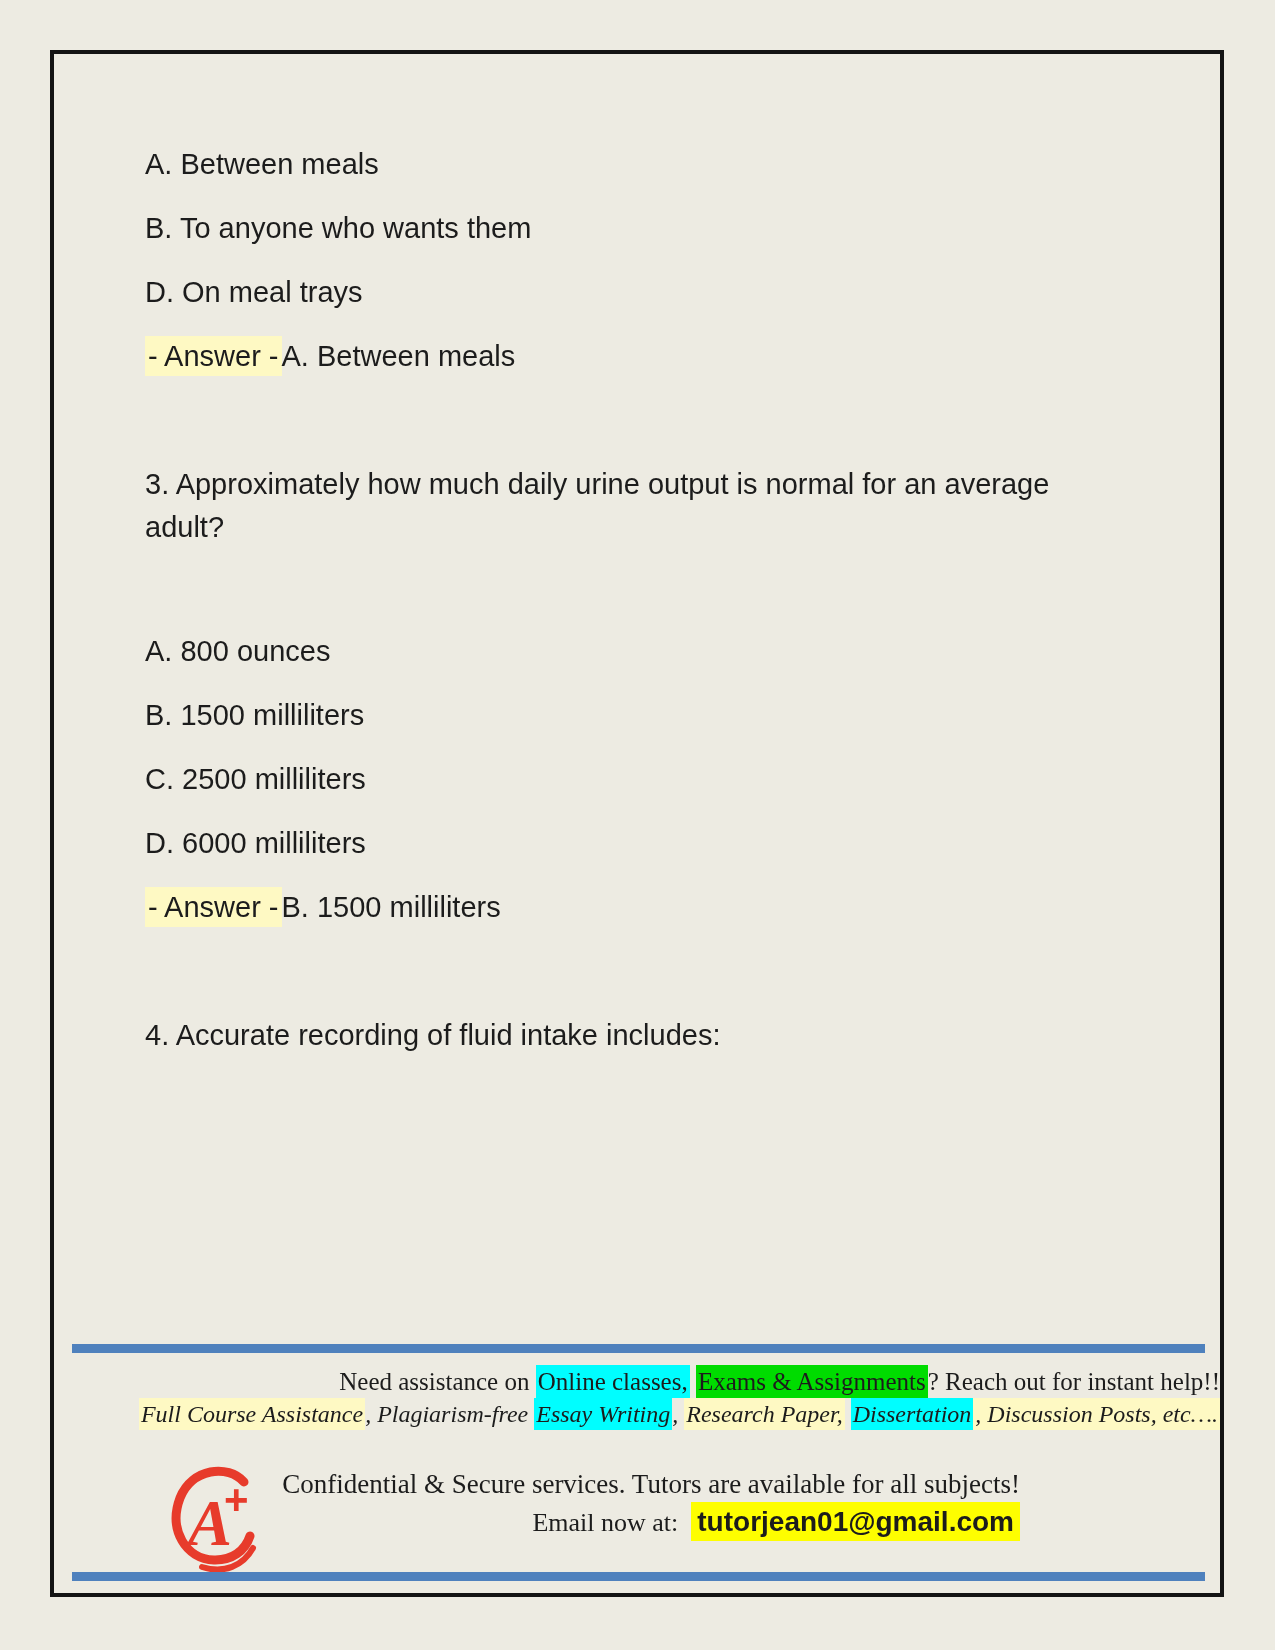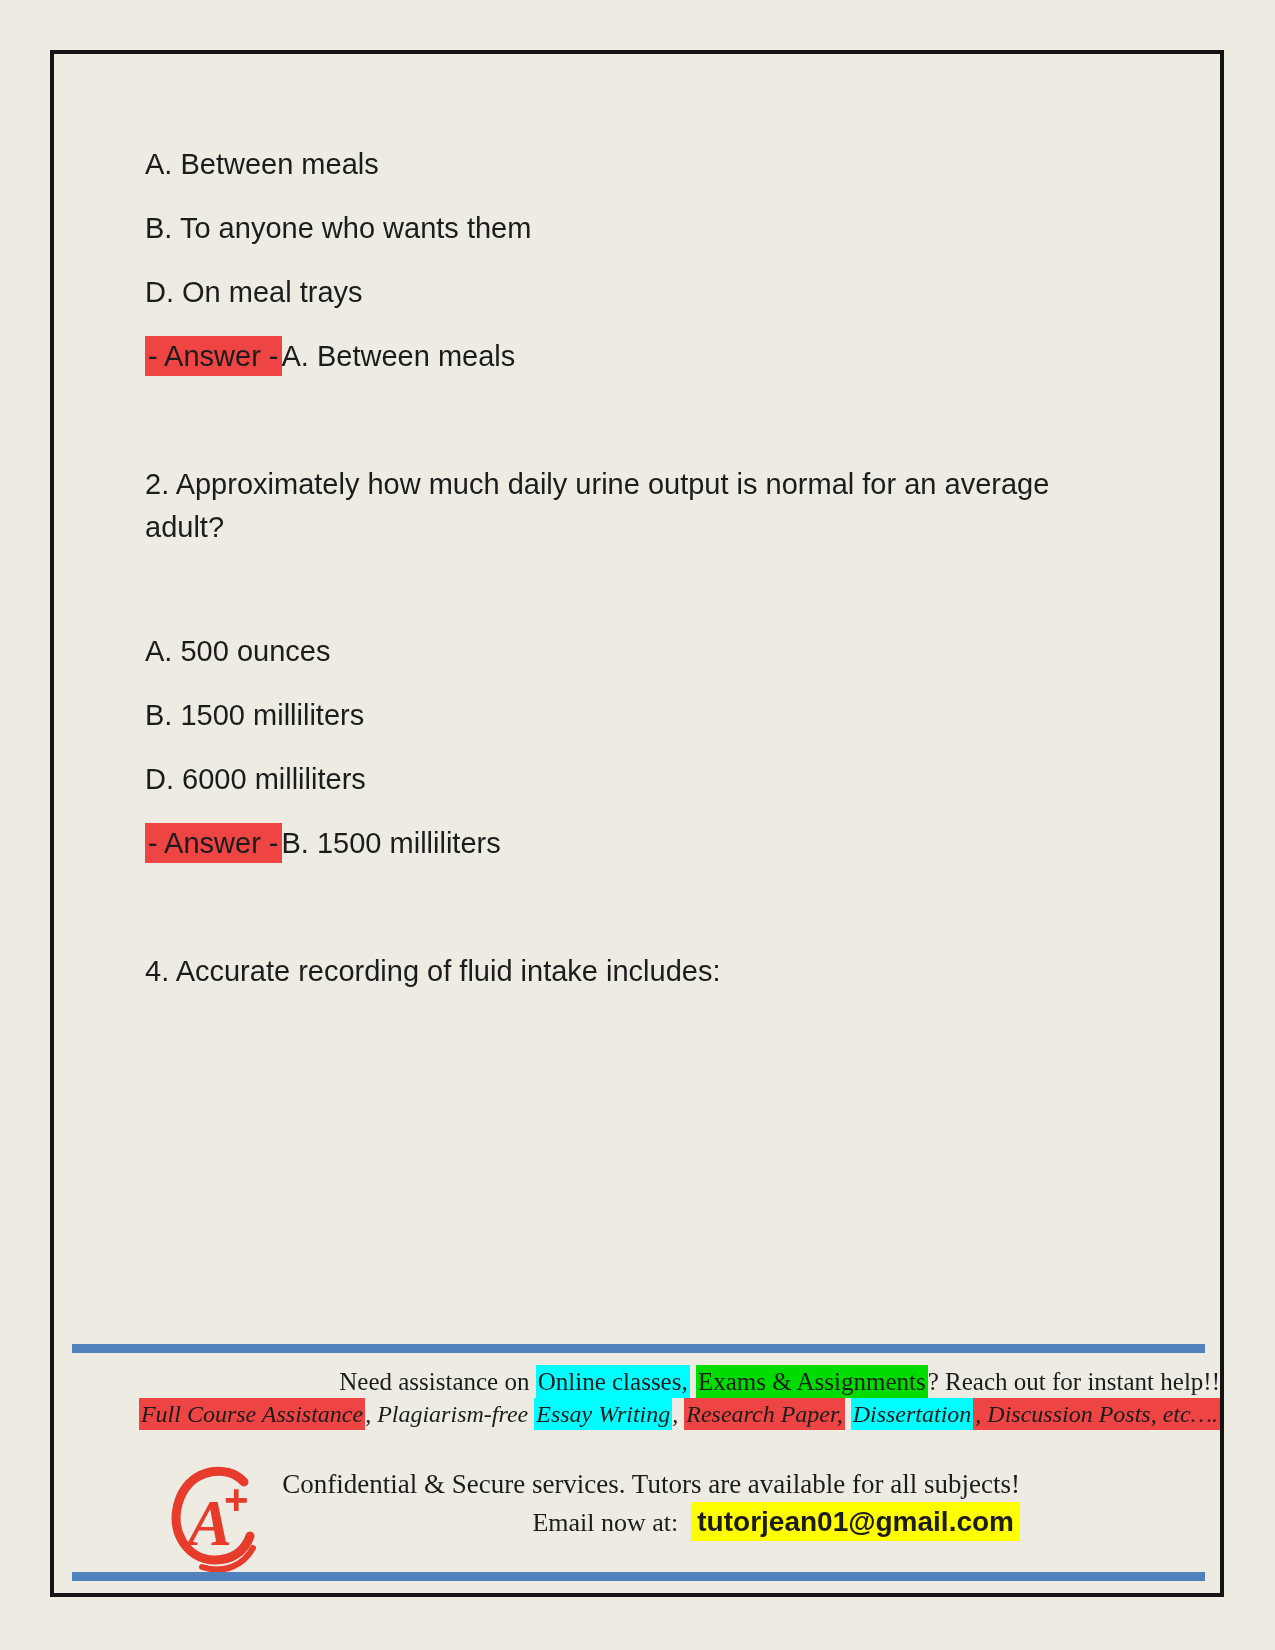--- a/index.html
+++ b/index.html
@@ -22,21 +22,21 @@
   .content {
     position:absolute;
     left:0; top:0; right:12px;
     padding:96px 0 0 91px;
     font-size:29px;
     line-height:29px;
   }
   .opt { margin-bottom:35px; }
   .answer-line { margin-bottom:92px; }
   .hl { padding:4px 3px; }
-  .hl-yellow { background:#ef4444; }
+  .hl-yellow { background:#fef9c3; }
   .hl-cyan { background:#00feff; }
   .hl-green { background:#00dc00; }
   .question {
     max-width:950px;
     line-height:43px;
     margin-bottom:88px;
   }
   .q4 { margin-bottom:0; }
   
   .divider {
@@ -87,24 +87,25 @@
 <div class="page">
   <div class="frame">
 
     <div class="content">
       <p class="opt">A. Between meals</p>
       <p class="opt">B. To anyone who wants them</p>
       <p class="opt">D. On meal trays</p>
 
       <p class="answer-line"><span class="hl hl-yellow">- Answer -</span><span>A. Between meals</span></p>
 
-      <p class="question">2. Approximately how much daily urine output is normal for an average adult?</p>
+      <p class="question">3. Approximately how much daily urine output is normal for an average adult?</p>
 
-      <p class="opt">A. 500 ounces</p>
+      <p class="opt">A. 800 ounces</p>
       <p class="opt">B. 1500 milliliters</p>
+      <p class="opt">C. 2500 milliliters</p>
       <p class="opt">D. 6000 milliliters</p>
 
       <p class="answer-line"><span class="hl hl-yellow">- Answer -</span><span>B. 1500 milliliters</span></p>
 
       <p class="question q4">4. Accurate recording of fluid intake includes:</p>
     </div>
 
     <div class="divider divider-top"></div>
 
     <p class="f-line f-line1"><span>Need assistance on </span><span class="hl hl-cyan">Online classes,</span><span> </span><span class="hl hl-green">Exams &amp; Assignments</span><span>? Reach out for instant help!!</span></p>

